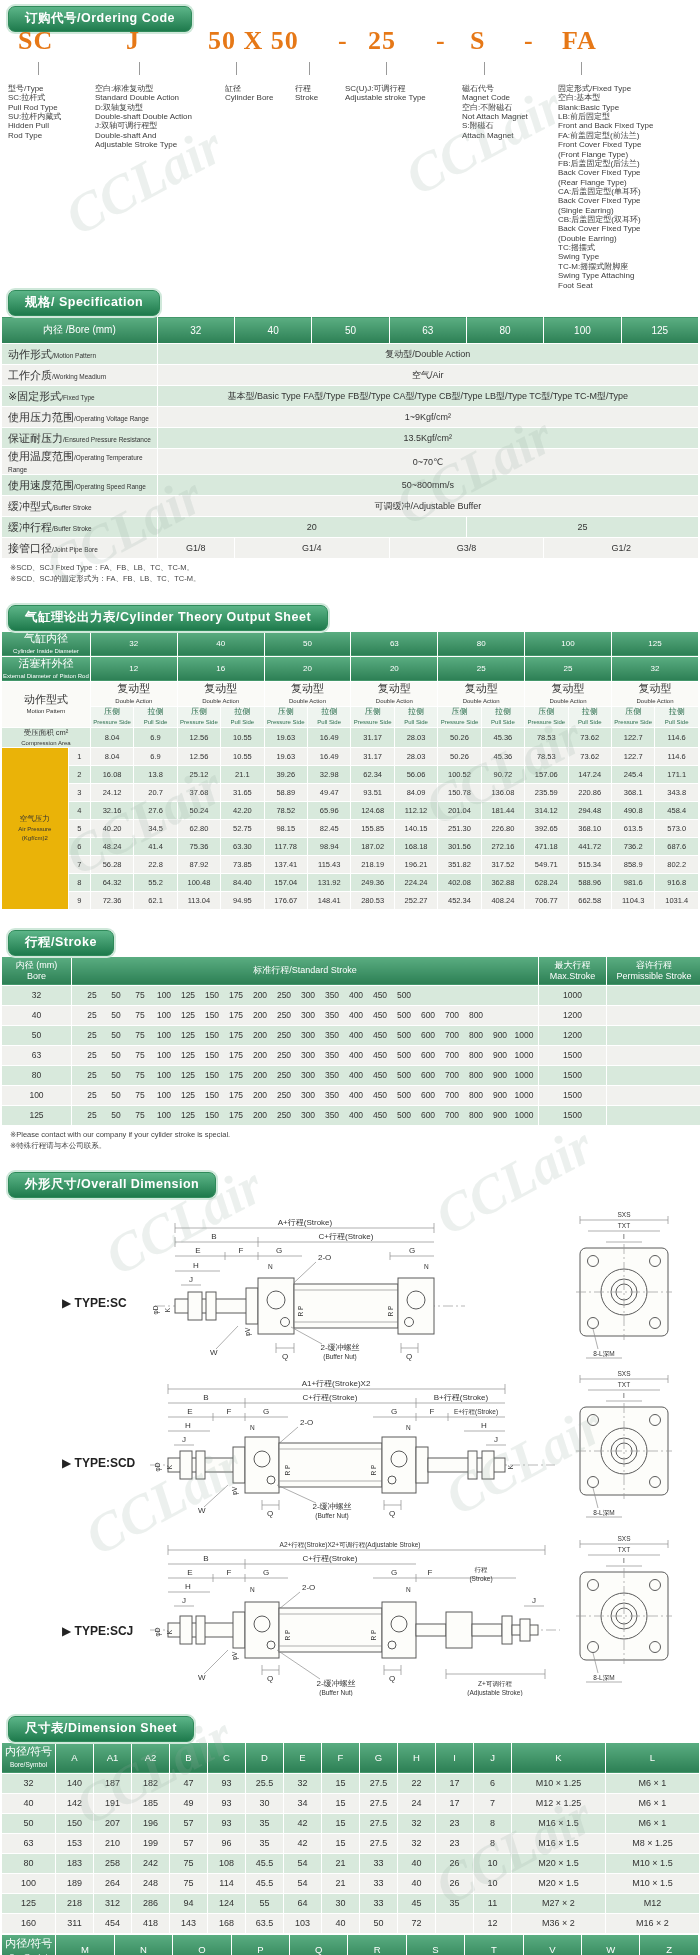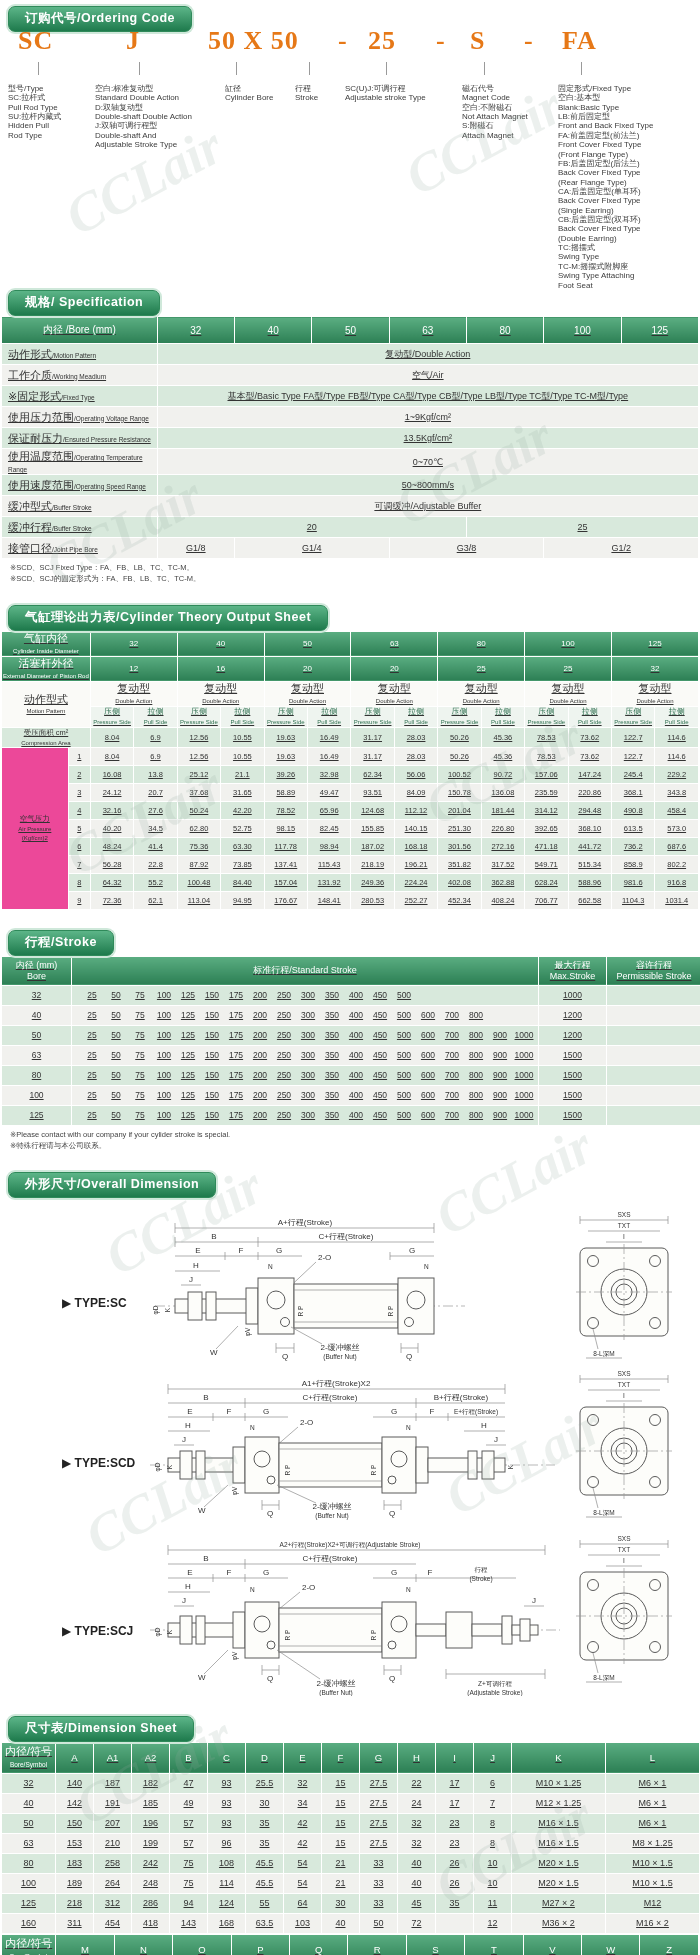--- a/index.html
+++ b/index.html
@@ -14,39 +14,39 @@
         box-shadow:0 0 0 2px #cfe8da;margin:6px 0 0 8px;letter-spacing:.5px;}
   
   .ordering{position:relative;height:284px;}
   .code-row{position:absolute;top:26px;left:0;width:700px;height:34px;text-decoration:underline;}
   .code{position:absolute;font-family:"Liberation Serif","DejaVu Serif",serif;font-weight:bold;
         font-size:26px;color:#e67817;letter-spacing:1px;white-space:pre;}
   .tick{position:absolute;top:62px;width:1px;height:13px;background:#9a9a9a;}
   .ocol{position:absolute;top:84px;font-size:8px;line-height:1.17;color:#3c3c3c;}
   .oline{white-space:nowrap;}
   
-  table.gt{border-collapse:collapse;table-layout:fixed;width:698px;margin:0 1px;text-decoration:underline;}
+  table.gt{border-collapse:collapse;table-layout:fixed;width:698px;margin:0 1px;}
   table.gt th,table.gt td{border:1px solid #fff;text-align:center;vertical-align:middle;padding:0;}
   table.gt th{background:linear-gradient(#5bae82,#2c7f54);color:#fff;font-weight:normal;}
   table.gt tbody tr:nth-of-type(odd){background:#d8e9dc;}
   table.gt tbody tr:nth-of-type(even){background:#f1f1ee;}
   .zh{font-size:11px;}
   .en{font-size:6.5px;}
   
   .spec-table th{height:26px;font-size:10px;}
   .spec-table td{height:20px;font-size:9px;}
   .spec-table td.lbl{text-align:left;padding-left:6px;}
   
   .theory-table th{font-size:8px;height:24px;line-height:1.2;}
   .theory-table td{font-size:7.5px;height:17px;}
   .theory-table .motion-row th{background:#fafaf7;color:#333;}
   .theory-table .sides-row th{background:#eef4ef;color:#2f7050;height:20px;}
   .theory-table th .en,.theory-table td .en{font-size:6px;}
   .theory-table td.area-lbl,.theory-table td.press-lbl{font-size:7.5px;}
-  .theory-table td.press-lbl{background:#ec4899;}
+  .theory-table td.press-lbl{background:#eab308;}
   
   .stroke-table th{height:28px;font-size:9px;line-height:1.25;}
   .stroke-table td{height:19px;font-size:8.5px;}
   .strokes{display:flex;padding-left:8px;}
   .strokes span{width:24px;text-align:center;}
   
   .notes{font-size:7.5px;color:#444;line-height:1.45;margin:4px 0 0 10px;}
   
   .drawing{position:relative;height:163px;}
   .type-label{position:absolute;left:62px;font-size:12px;font-weight:bold;color:#222;z-index:2;}
@@ -335,21 +335,21 @@
             <td>21.1</td>
             <td>39.26</td>
             <td>32.98</td>
             <td>62.34</td>
             <td>56.06</td>
             <td>100.52</td>
             <td>90.72</td>
             <td>157.06</td>
             <td>147.24</td>
             <td>245.4</td>
-            <td>229.2</td>
+            <td>171.1</td>
           </tr>
 
           <tr>
             <td>3</td>
             <td>24.12</td>
             <td>20.7</td>
             <td>37.68</td>
             <td>31.65</td>
             <td>58.89</td>
             <td>49.47</td>

